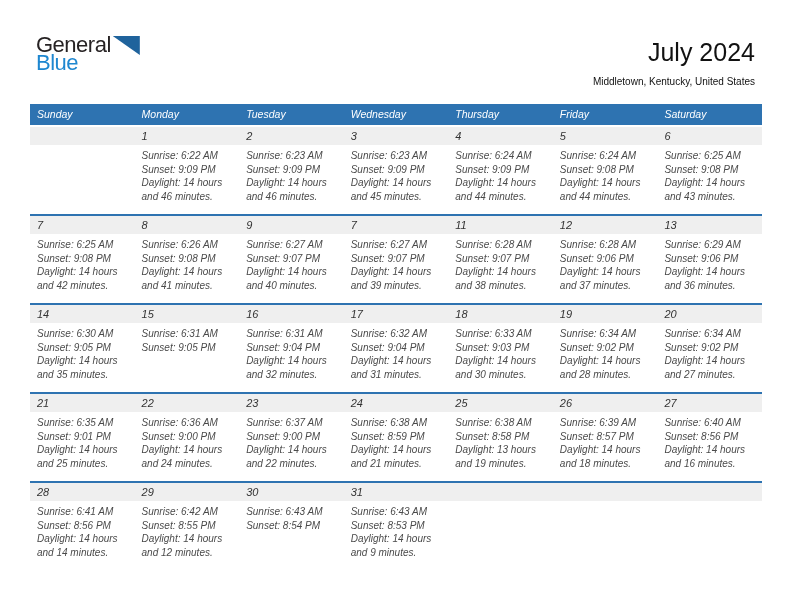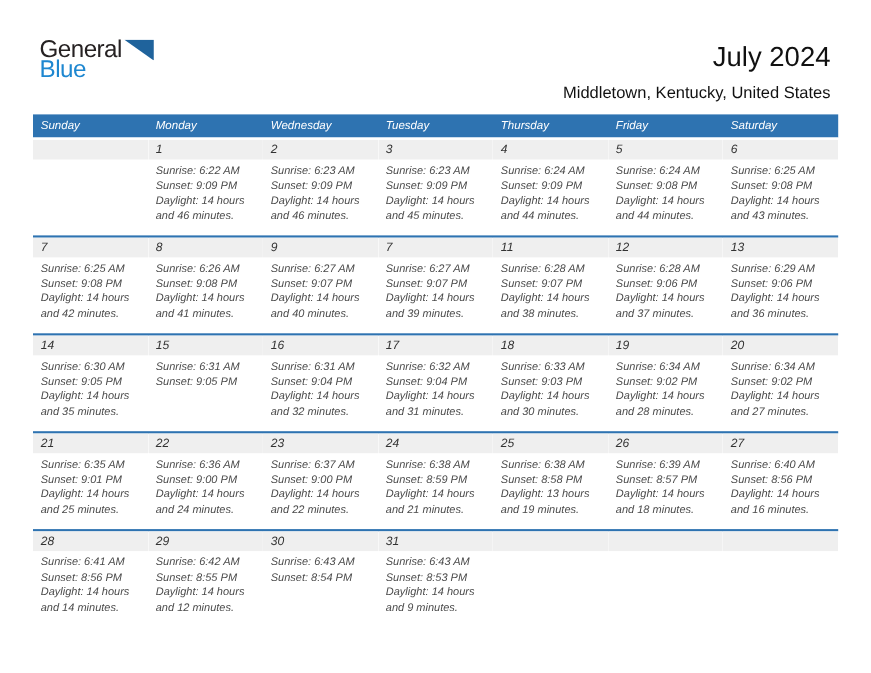--- a/index.html
+++ b/index.html
@@ -24,21 +24,21 @@
     width: 27px; height: 19px; margin-left: 2px; margin-bottom: 1px;
     background: #1F639C;
     clip-path: polygon(0 0, 100% 0, 100% 100%);
   }
   .logo-blue {
     font-size: 22px; color: #1E87D0; letter-spacing: -0.5px;
     text-align: left; margin-top: -4px; padding-right: 1px;
   }
   .titles { text-align: right; padding-top: 4px; }
   .title { font-size: 25px; color: #111111; }
-  .subtitle { font-size: 15px; color: #111111; margin-top: 9px; text-align: center; }
+  .subtitle { font-size: 10px; color: #111111; margin-top: 9px; text-align: center; }
 
   
   .calendar { margin: 0 30px; width: 732px; font-style: italic; }
   .weekday-row {
     display: grid; grid-template-columns: repeat(7, 1fr);
     background: #2E73B1; height: 21px;
   }
   .weekday {
     color: #ffffff; font-size: 10.5px; line-height: 21px; padding-left: 7px;
     overflow: hidden; white-space: nowrap;
@@ -71,22 +71,22 @@
     <div class="titles">
       <div class="title">July 2024</div>
       <div class="subtitle">Middletown, Kentucky, United States</div>
     </div>
   </div>
 
   <div class="calendar">
     <div class="weekday-row">
       <div class="weekday">Sunday</div>
       <div class="weekday">Monday</div>
+      <div class="weekday">Tuesday</div>
       <div class="weekday">Wednesday</div>
-      <div class="weekday">Tuesday</div>
       <div class="weekday">Thursday</div>
       <div class="weekday">Friday</div>
       <div class="weekday">Saturday</div>
     </div>
     <div id="weeks">
         <div class="week first">
           <div class="cell">
             <div class="daynum"></div>
             <div class="details"></div>
           </div>

